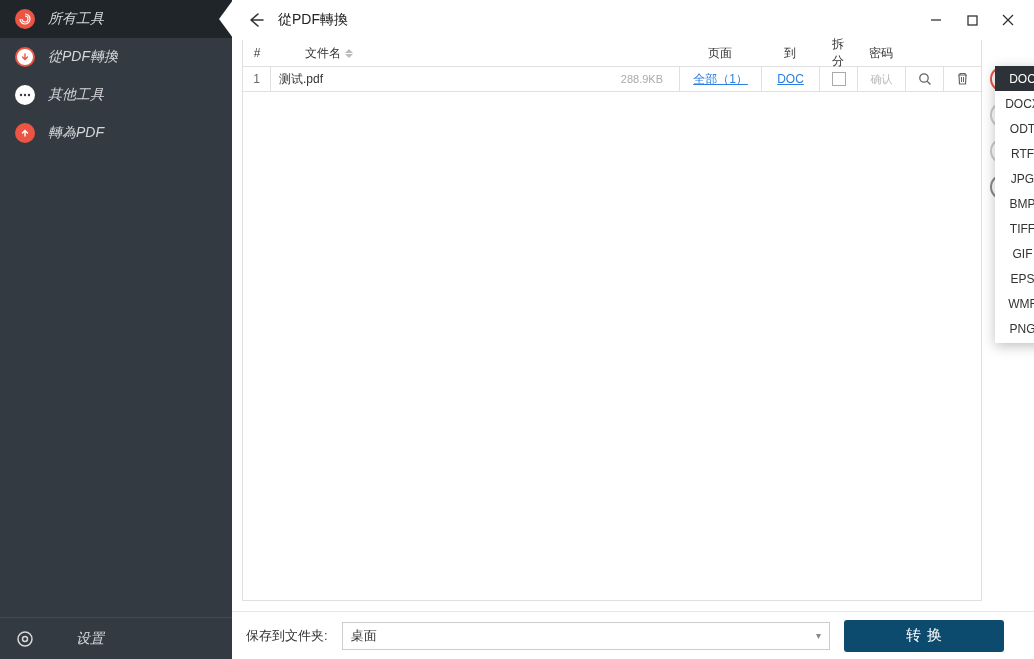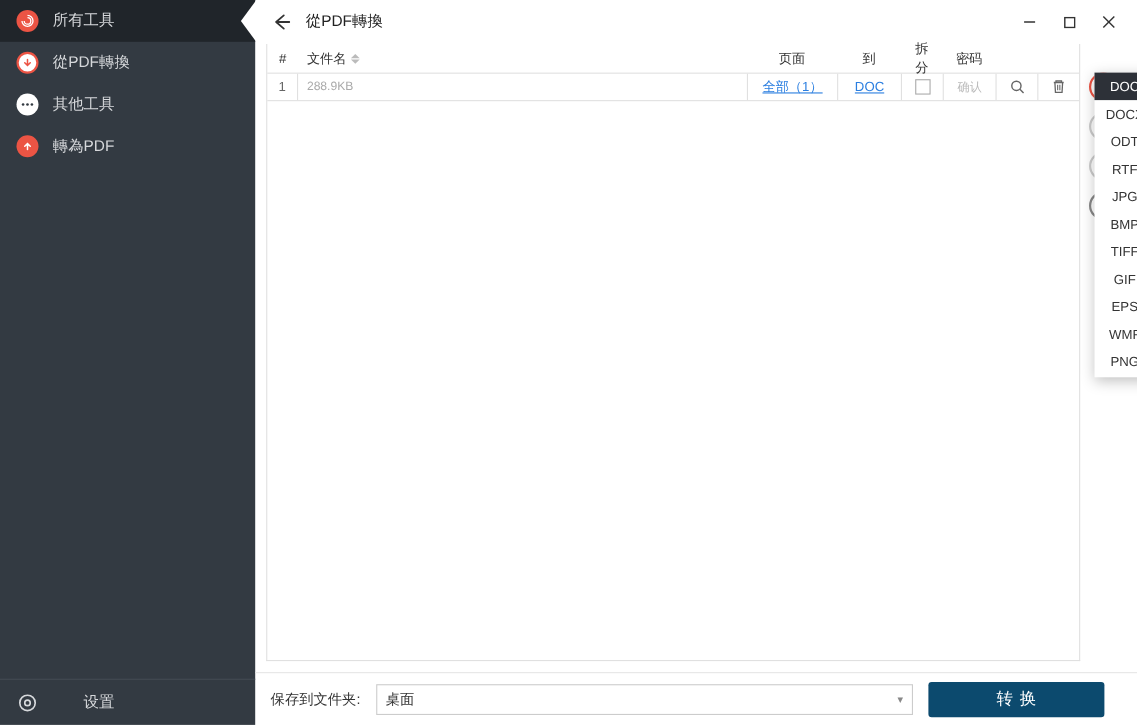--- a/index.html
+++ b/index.html
@@ -1,21 +1,21 @@
 <!DOCTYPE html>
 <html><head>
 <meta charset="utf-8">
 <style>
 * { margin: 0; padding: 0; box-sizing: border-box; font-family: "Microsoft YaHei", Arial, sans-serif; }
 body { width: 1034px; height: 659px; overflow: hidden; background: #fff; }
 
 .app { display: flex; width: 100%; height: 100%; }
 
 
-.sidebar { width: 232px; background: #333a42; color: #d6d8db; display: flex; flex-direction: column; font-size: 14px; }
+.sidebar { width: 232px; background: #333a42; color: #d6d8db; display: flex; flex-direction: column; font-size: 14px; font-style: italic; }
 .sidebar-item { height: 38px; display: flex; align-items: center; padding-left: 14px; cursor: pointer; position: relative; }
 .sidebar-item.active { background: #20252a; }
 .sidebar-item.active::after { content: ""; position: absolute; right: -1px; top: 0; bottom: 0; width: 0; height: 0; border-top: 19px solid transparent; border-bottom: 19px solid transparent; border-right: 14px solid #fff; }
 .sidebar-icon { width: 22px; height: 22px; margin-right: 12px; display: flex; align-items: center; justify-content: center; flex-shrink: 0; }
 .sidebar-spacer { flex: 1; }
 .sidebar-settings { height: 42px; display: flex; align-items: center; padding-left: 14px; cursor: pointer; border-top: 1px solid #444b53; gap: 28px; }
 
 
 .circ { width: 20px; height: 20px; border-radius: 50%; display: flex; align-items: center; justify-content: center; }
 .circ-red { background: #ec5444; color: #fff; }
@@ -31,21 +31,21 @@
 .tb-title { font-size: 14px; color: #222; }
 .tb-spacer { flex: 1; }
 .tb-btn { width: 36px; height: 30px; display: flex; align-items: center; justify-content: center; cursor: pointer; }
 
 
 .content { flex: 1; padding: 0 10px 10px 10px; display: flex; position: relative; }
 .table-wrap { flex: 1; border: 1px solid #e0e0e0; border-top: none; position: relative; background: #fff; }
 .thead { display: flex; height: 26px; align-items: center; font-size: 12px; color: #333; }
 .thead .th { padding: 0 8px; }
 .th-idx { width: 28px; text-align: center; }
-.th-name { flex: 1; display: flex; align-items: center; gap: 4px; }
+.th-name { flex: 1; display: flex; align-items: center; gap: 4px; margin-left: 26px; }
 .th-page { width: 82px; text-align: center; }
 .th-to { width: 58px; text-align: center; }
 .th-split { width: 38px; text-align: center; }
 .th-pwd { width: 48px; text-align: center; }
 .th-search { width: 38px; }
 .th-del { width: 38px; }
 
 .sort-icon { width: 8px; height: 12px; display: inline-flex; flex-direction: column; justify-content: center; gap: 1px; }
 .sort-icon::before, .sort-icon::after { content: ""; width: 0; height: 0; border-left: 4px solid transparent; border-right: 4px solid transparent; }
 .sort-icon::before { border-bottom: 4px solid #bbb; }
@@ -189,20 +189,21 @@
           <div class="th th-to">到</div>
           <div class="th th-split">拆分</div>
           <div class="th th-pwd">密码</div>
           <div class="th th-search"></div>
           <div class="th th-del"></div>
         </div>
 
         <div class="trow">
           <div class="td td-idx">1</div>
           <div class="td td-name">
+            <span style="flex:1">测试.pdf</span>
             <span class="td-size">288.9KB</span>
           </div>
           <div class="td td-page">
             <span class="link-blue">全部（1）</span>
           </div>
           <div class="td td-to">
             <span class="link-blue">DOC</span>
           </div>
           <div class="td td-split">
             <span class="checkbox-empty"></span>

